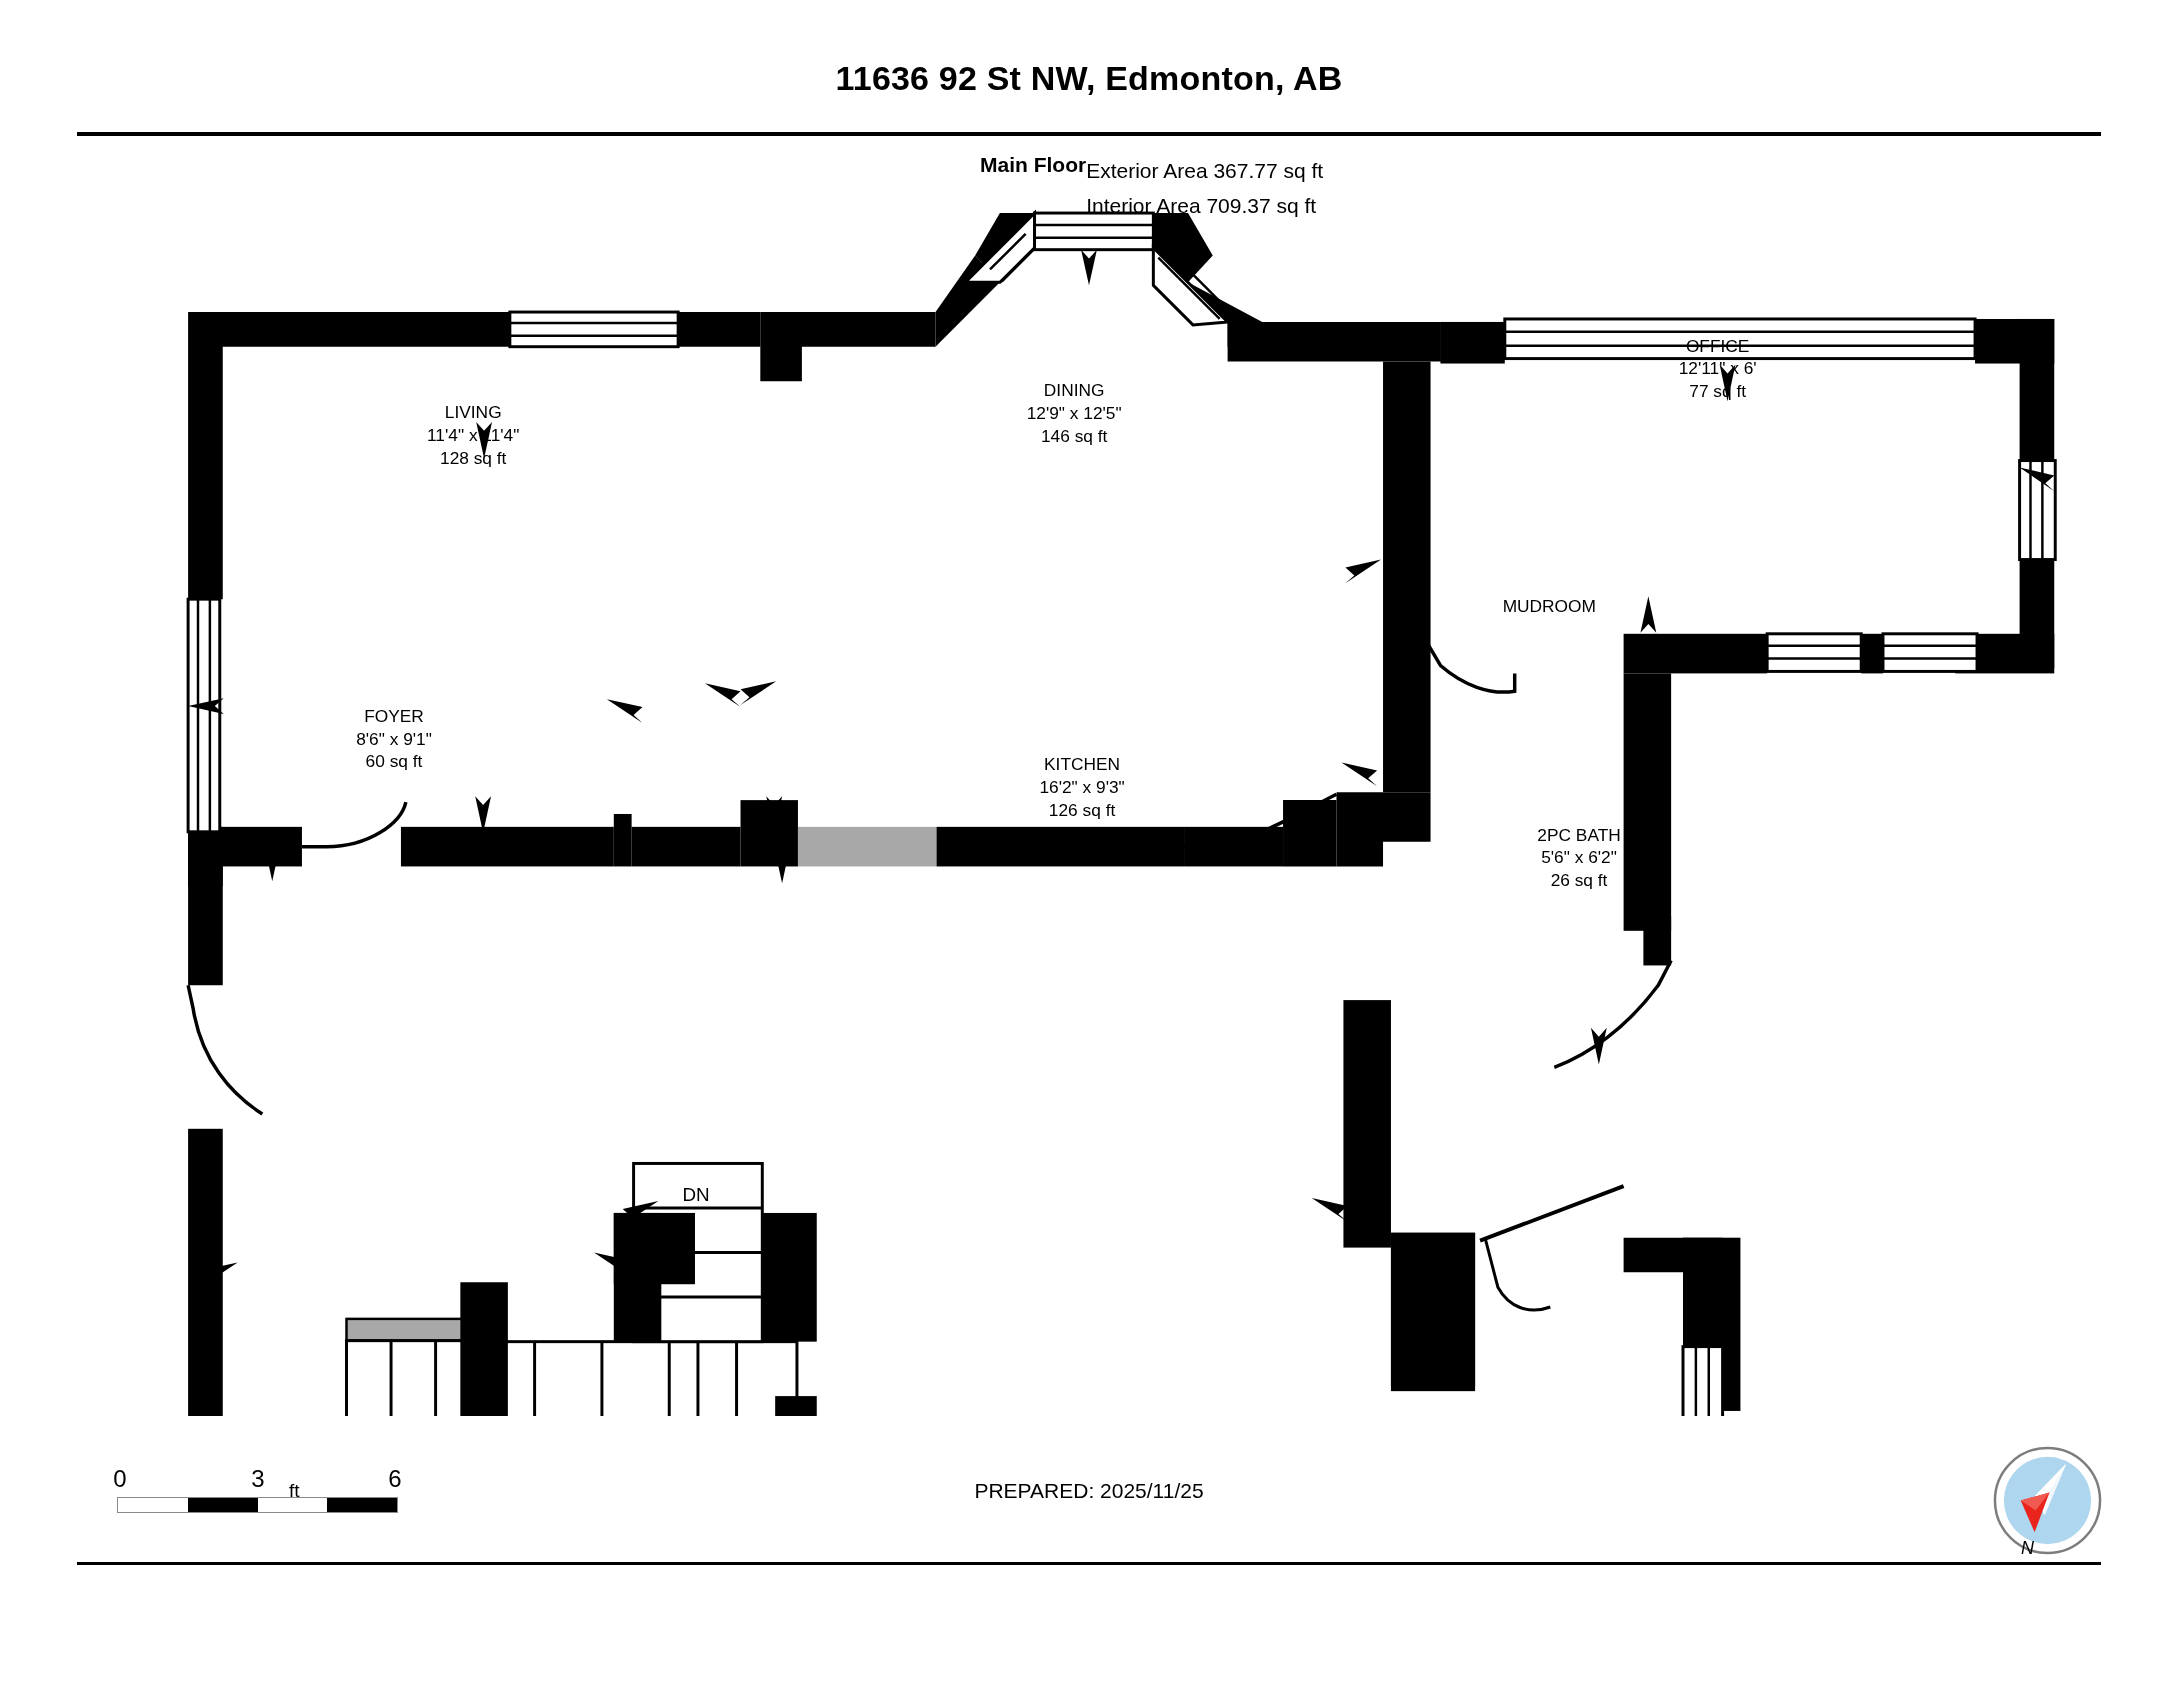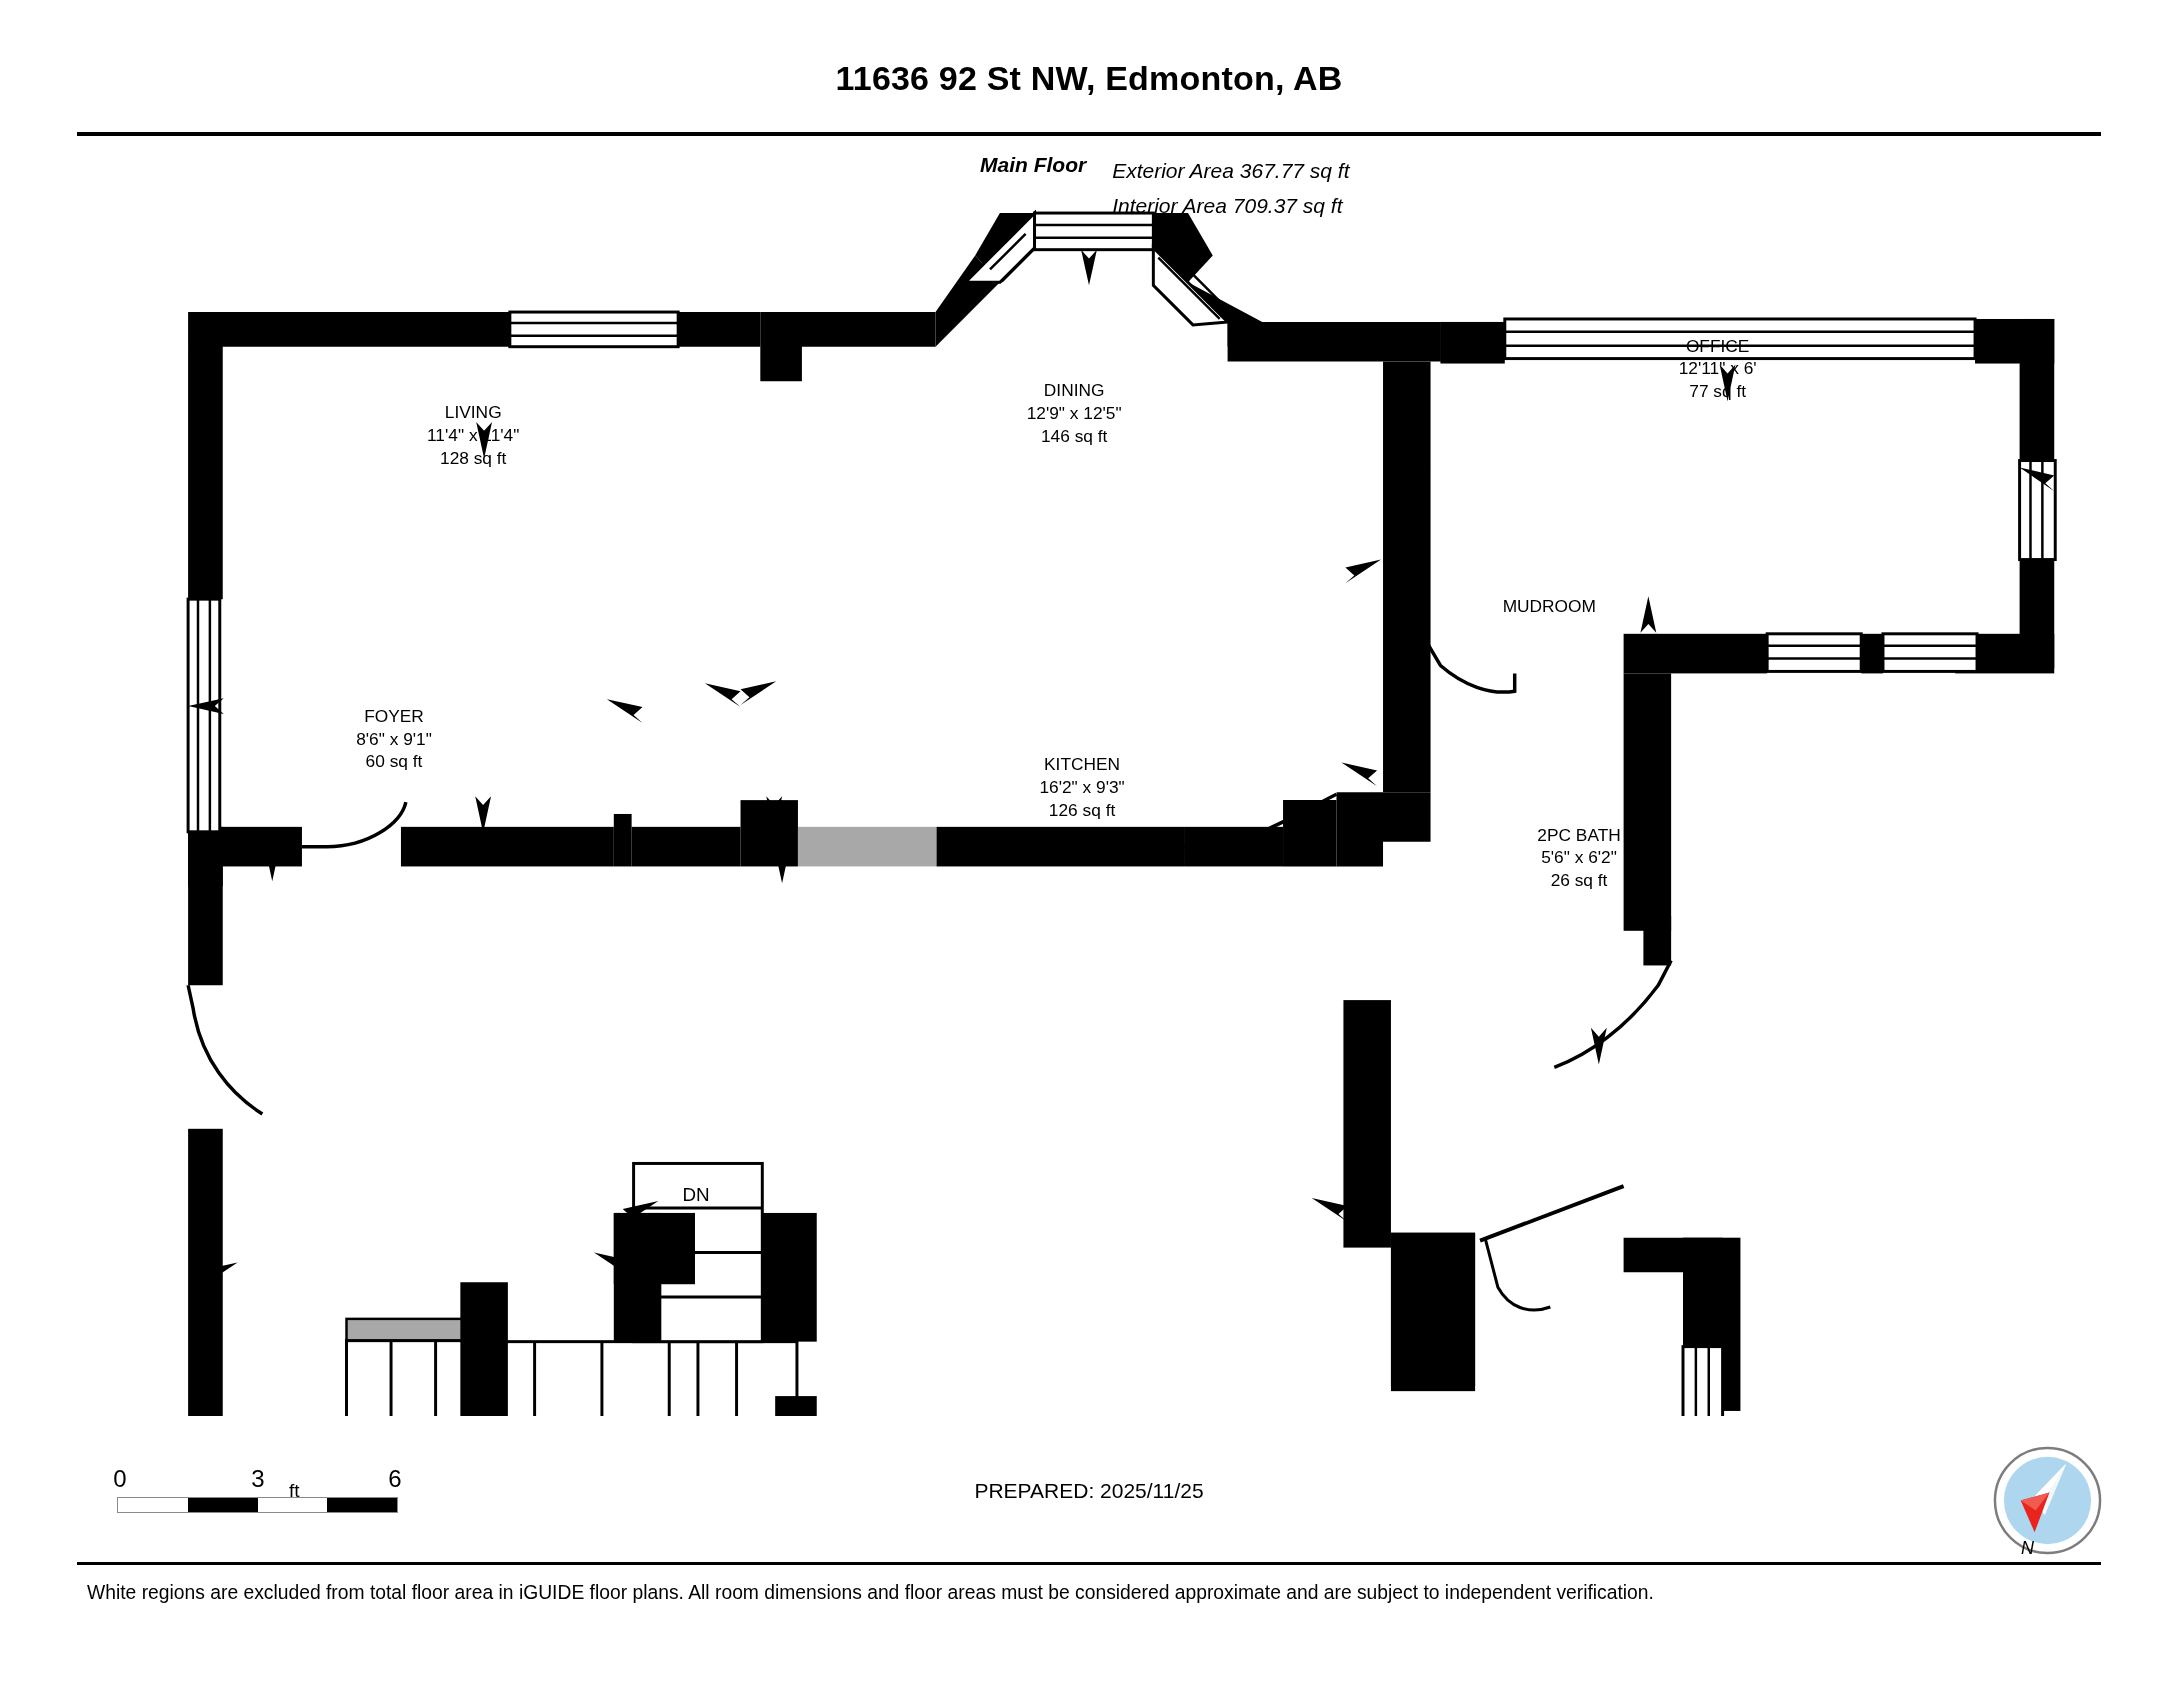--- a/index.html
+++ b/index.html
@@ -37,23 +37,21 @@
     left: 77px; top: 132px;
     width: 2024px;
     height: 4px;
     background: #000;
   }
   #floor-info {
     position: absolute;
     left: 980px; top: 153px;
     display: flex;
     align-items: flex-start;
-    gap: 26px;
     font-size: 21px;
-    font-style: italic;
   }
   #floor-info .floor-name {
     font-weight: bold;
     white-space: nowrap;
   }
   #floor-info .areas div {
     white-space: nowrap;
     line-height: 35px;
   }
   
@@ -495,16 +493,15 @@
       <circle cx="60" cy="60" r="44" fill="#aed7ef"></circle>
       <polygon points="78,24 57,74 48,55" fill="#ffffff" stroke="#ffffff" stroke-width="1"></polygon>
       <polygon points="78,24 57,74 62,50" fill="#f2f7fa"></polygon>
       <polygon points="33,60 62,52 47,92" fill="#e8241c"></polygon>
       <polygon points="33,60 62,52 48,70" fill="#f05a50"></polygon>
     </svg>
   </div>
   <div id="compass-label">N</div>
 
   <div id="footer-rule"></div>
-  <div id="disclaimer">White regions are excluded from total floor area in iGUIDE floor plans. All room dimensions and floor areas must be considered approximate and are subject to independent verification.</div>
 
 </div>
 
 
 </body></html>

